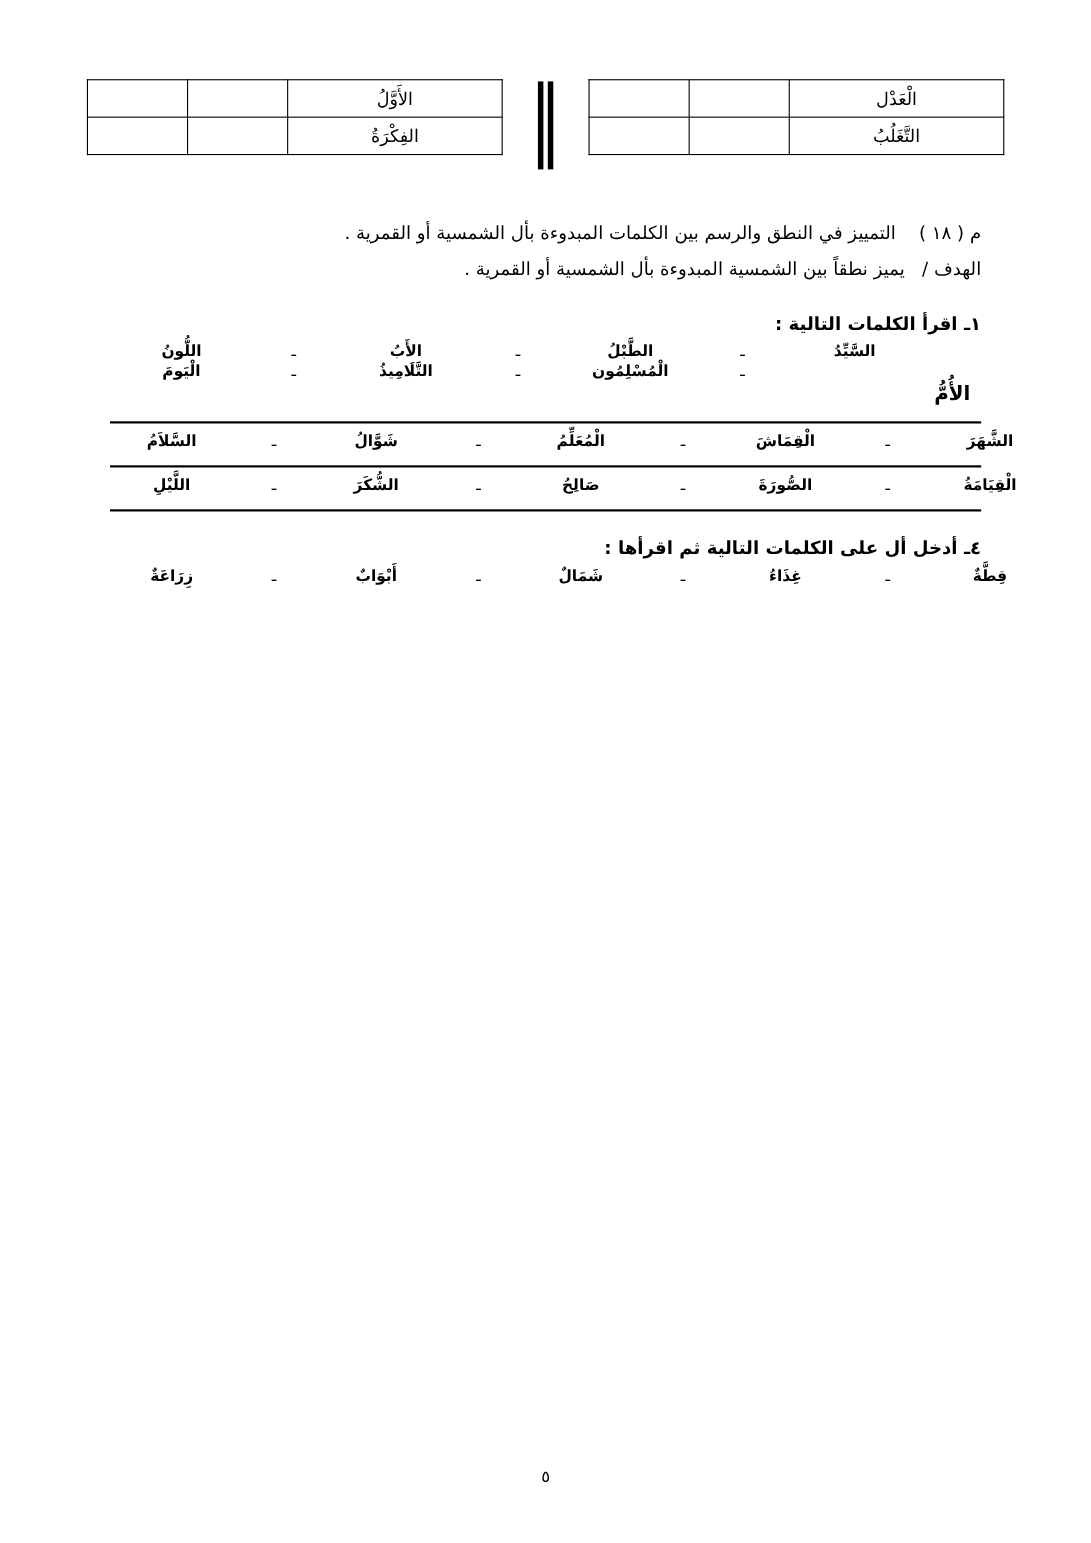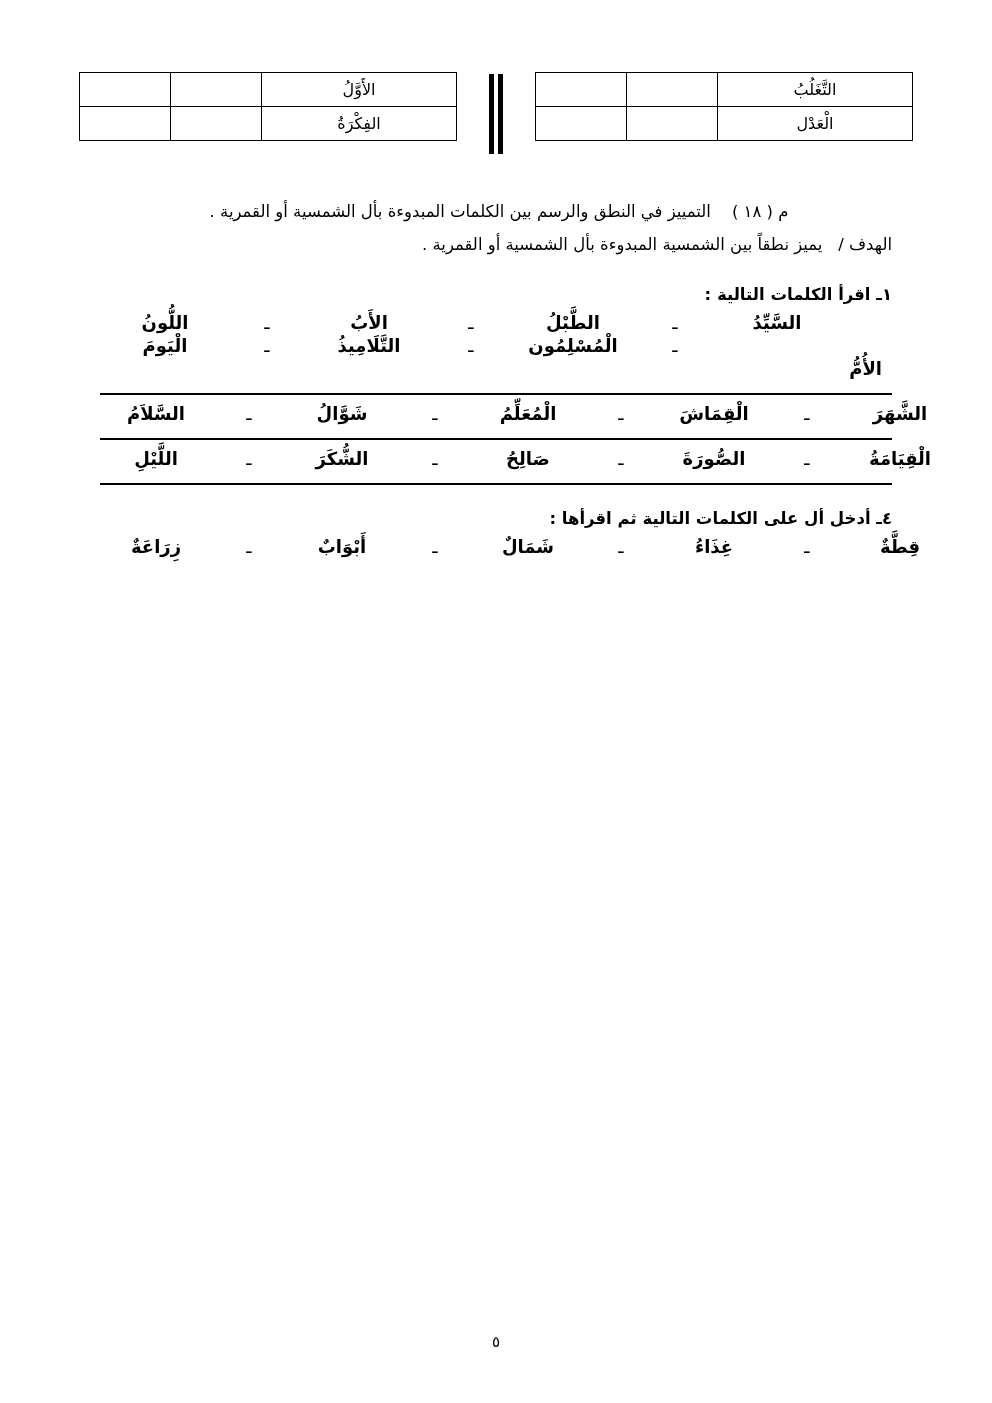--- a/index.html
+++ b/index.html
@@ -79,34 +79,34 @@
     text-align: right;
   }
 
   .line-objective,
   .line-goal {
     font-size: 16.5px;
     line-height: 1.9;
     margin: 0 0 2px 0;
     white-space: nowrap;
   }
-  .line-objective { padding-left: 6px; text-align: center; }
+  .line-objective { padding-left: 6px; }
 
   .q-heading {
     font-size: 16.5px;
     font-weight: bold;
     margin: 24px 0 8px 0;
     white-space: nowrap;
   }
 
   .words-row {
     display: flex;
     flex-direction: row-reverse;
     align-items: baseline;
-    font-size: 18px;
+    font-size: 14px;
     font-weight: bold;
     margin: 2px 0;
     white-space: nowrap;
   }
   .words-row .w {
     min-width: 112px;
     text-align: center;
   }
   .words-row .sep {
     min-width: 74px;
@@ -165,26 +165,26 @@
     <div class="bar-gap">
       <div class="double-bar">
         <span></span>
           <span></span>
       </div>
     </div>
 
     <table class="word-table">
       <tbody>
           <tr>
+        <td class="cell-wide">الْعَدْل</td>
+        <td class="cell-mid"></td>
+        <td class="cell-narrow"></td>
+      </tr>
+      <tr>
         <td class="cell-wide">التَّغَلُبُ</td>
-        <td class="cell-mid"></td>
-        <td class="cell-narrow"></td>
-      </tr>
-      <tr>
-        <td class="cell-wide">الْعَدْل</td>
         <td class="cell-mid"></td>
         <td class="cell-narrow"></td>
       </tr>
     </tbody>
       </table>
 
   </div>
 
   <div class="content">
 

